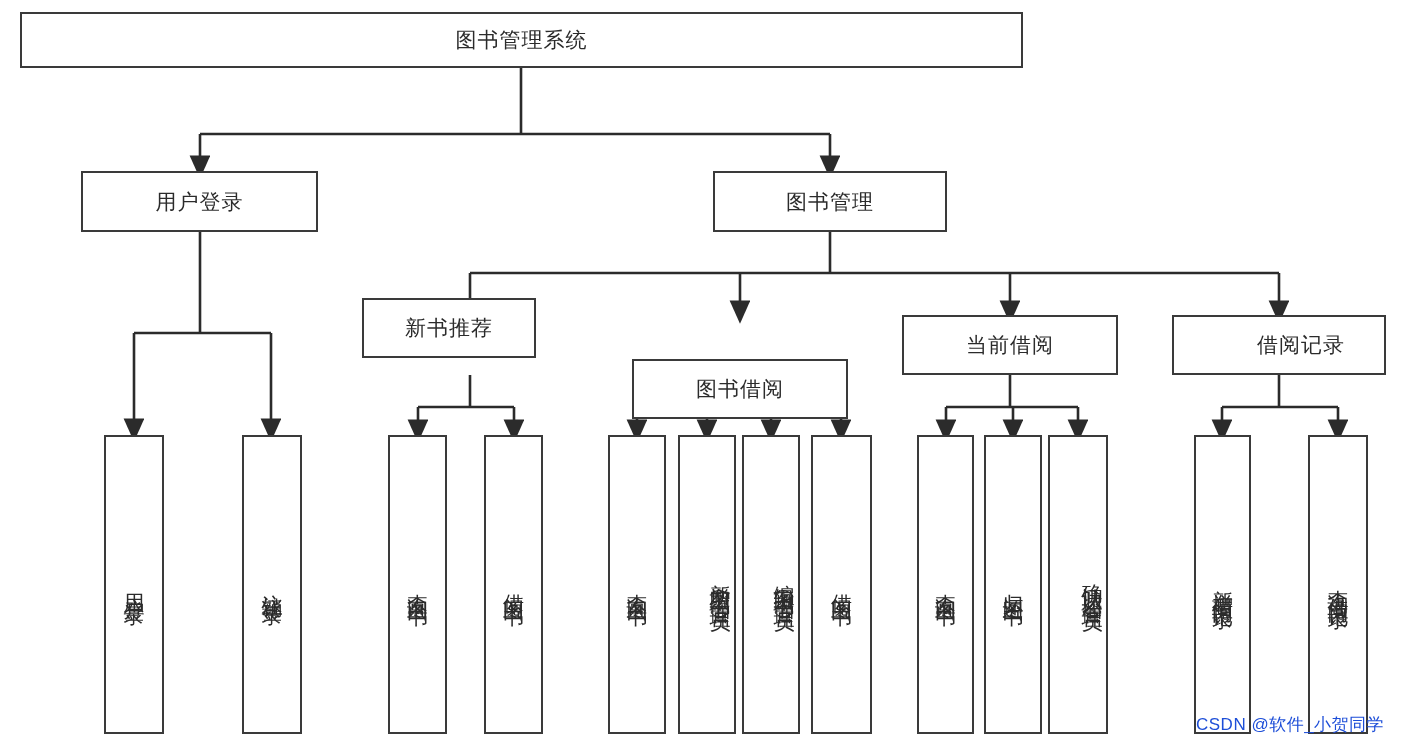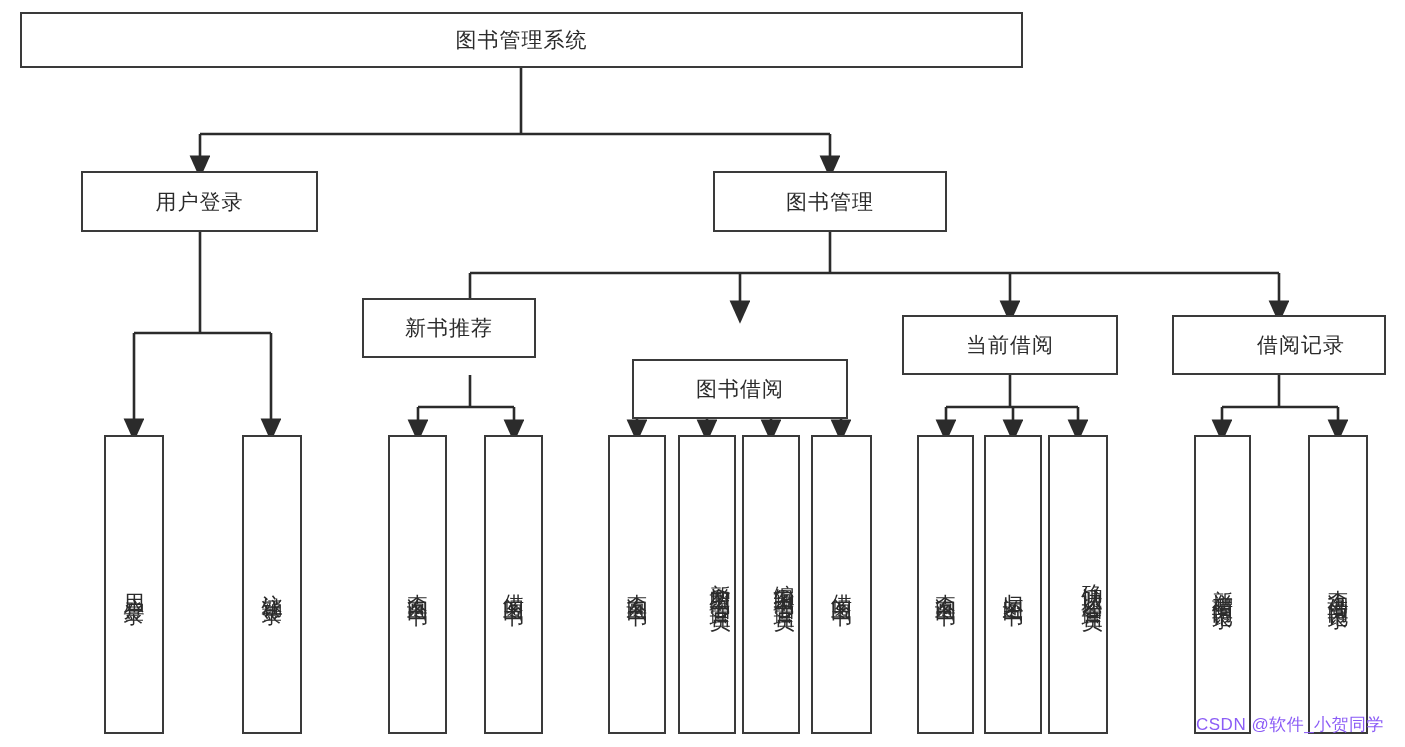--- a/index.html
+++ b/index.html
@@ -57,21 +57,21 @@
     align-items: center;
   }
   .node-box.vertical > span {
     display: block;
   }
   .watermark {
     position: absolute;
     left: 1196px;
     top: 713px;
     font-size: 17px;
-    color: #8b5cf6;
+    color: #1d4ed8;
     white-space: nowrap;
     letter-spacing: 0.5px;
     pointer-events: none;
   }
 </style>
 </head>
 <body>
 
 <div id="diagram-root">
 

